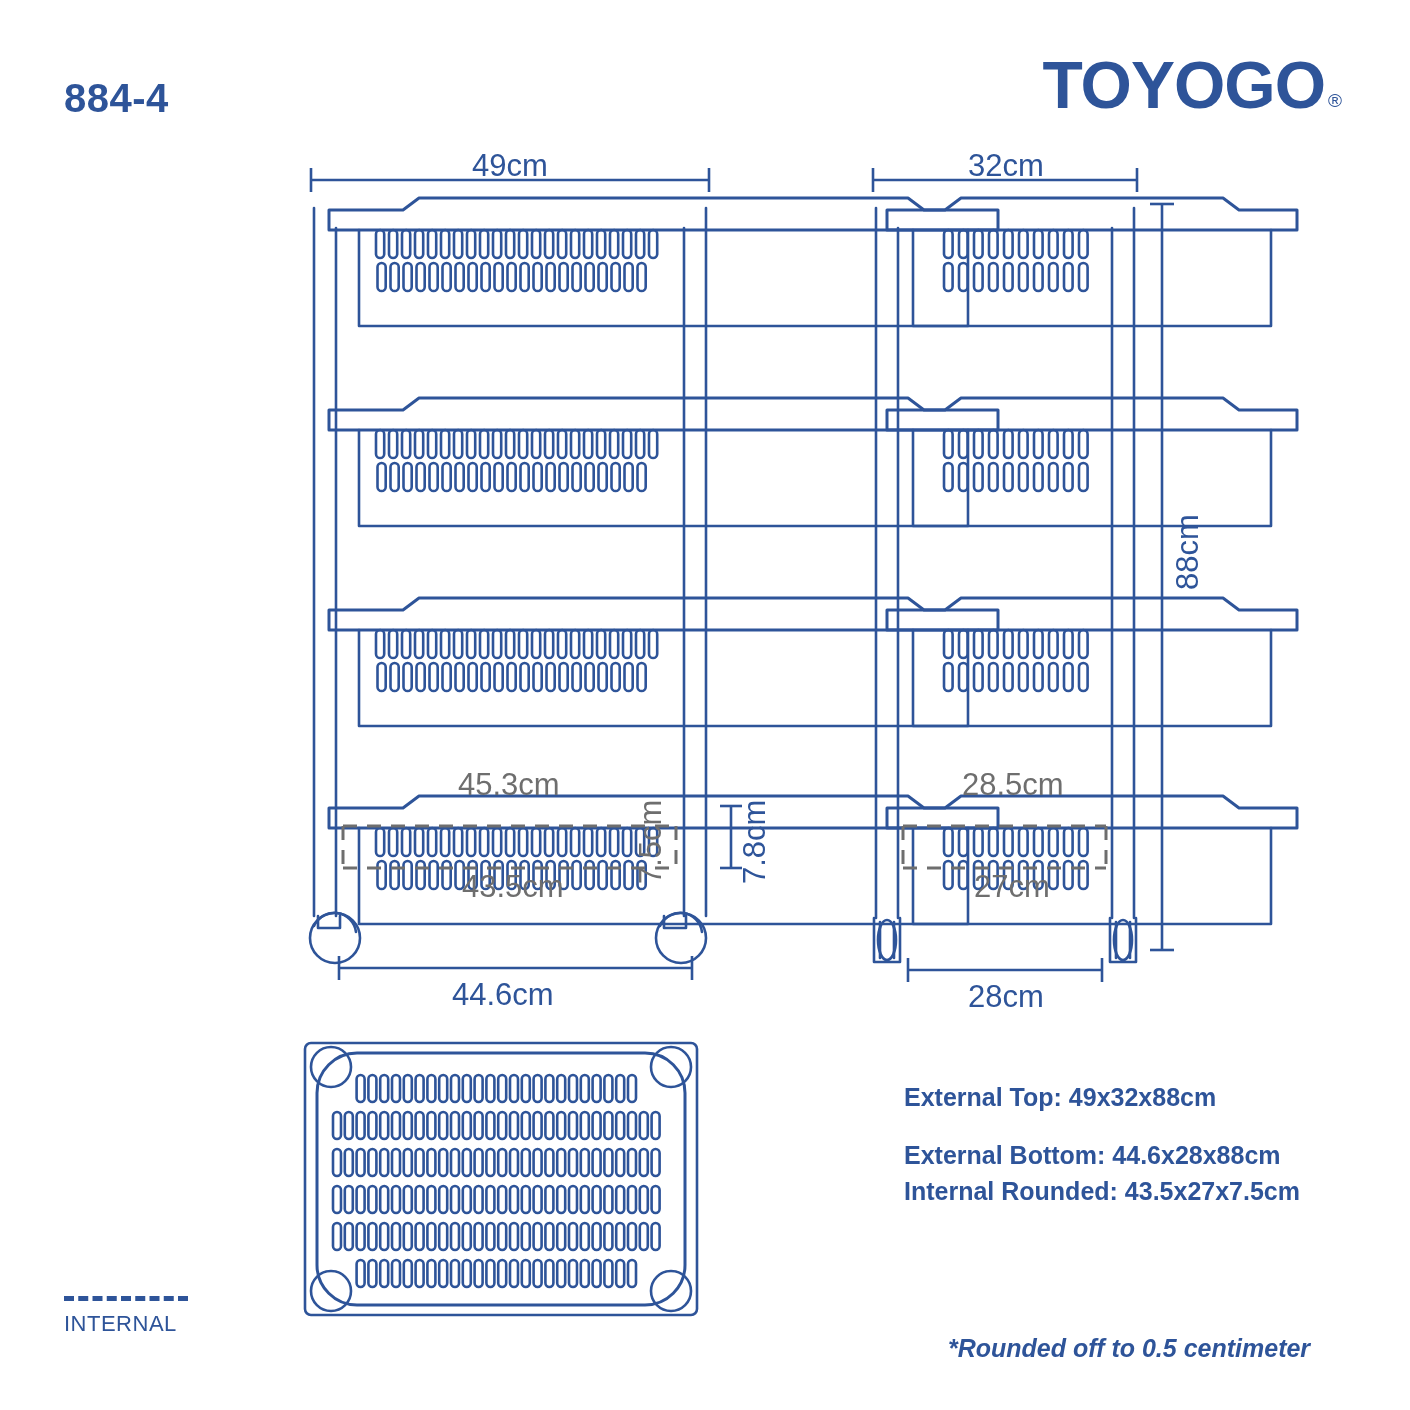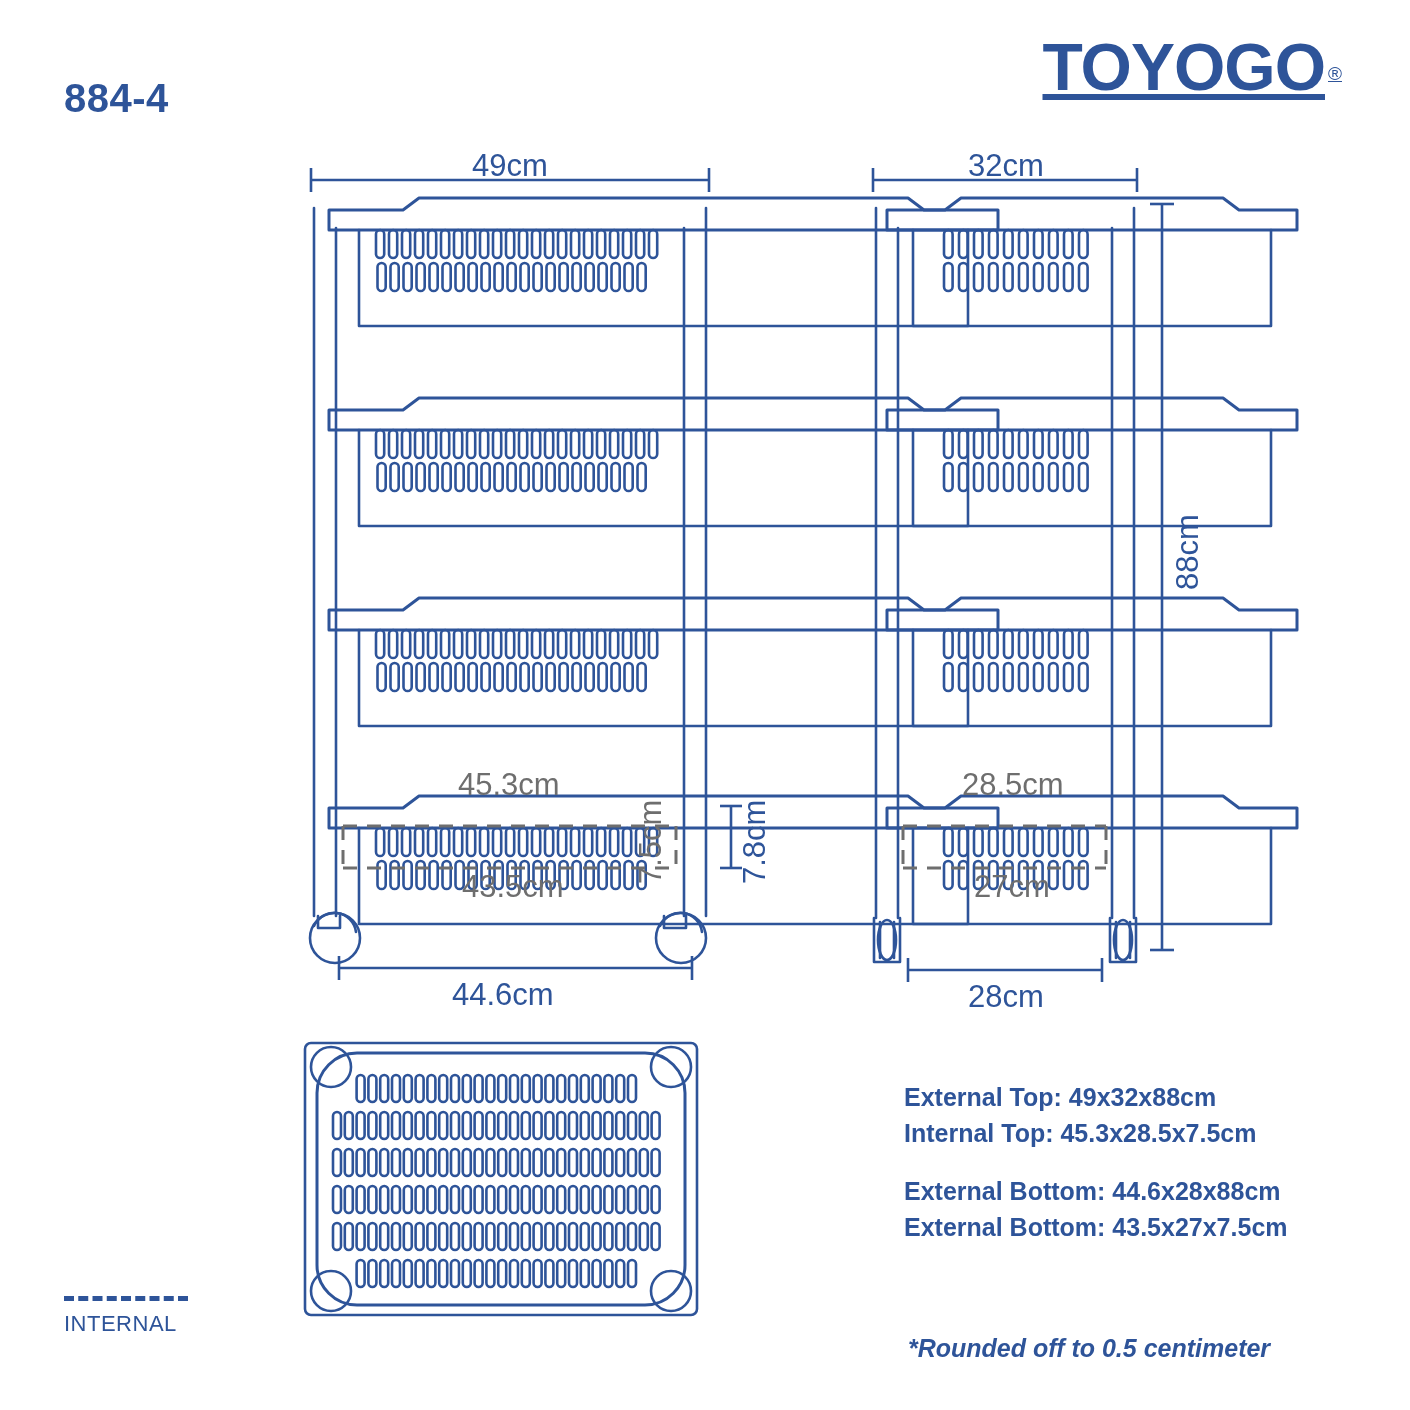--- a/index.html
+++ b/index.html
@@ -13,39 +13,39 @@
   }
   .sheet{position:relative;width:1410px;height:1380px;}
 
   
   .model-no{
     position:absolute;left:64px;top:76px;
     font-size:40px;font-weight:bold;letter-spacing:0.5px;
     color:#2e5499;
   }
   .logo{
-    position:absolute;right:68px;top:34px;
-    display:flex;align-items:flex-start;text-decoration:underline;
+    position:absolute;right:68px;top:52px;
+    display:flex;align-items:center;
   }
   .logo-word{
     font-size:66px;font-weight:bold;letter-spacing:-1px;
     color:#2e5499;line-height:1;
   }
   .logo-reg{
     font-size:19px;color:#2e5499;margin-left:3px;margin-top:30px;line-height:1;
   }
 
   
   .spec-block{
     position:absolute;left:904px;top:1079px;
     font-size:25px;line-height:36px;color:#2e5499;font-weight:600;
   }
   .spec-gap{height:22px;}
   .footnote{
-    position:absolute;left:908px;top:1334px;
+    position:absolute;left:948px;top:1334px;
     font-size:25px;font-style:italic;color:#2e5499;font-weight:600;
   }
 
   
   .legend{position:absolute;left:64px;top:1296px;}
   .legend-dash{
     width:124px;height:0;
     border-top:5px dashed #2e5499;
     margin-bottom:10px;
   }
@@ -60,24 +60,23 @@
 
   <div class="model-no">884-4</div>
 
   <div class="logo">
     <span class="logo-word">TOYOGO</span>
     <span class="logo-reg">®</span>
   </div>
 
   <div class="spec-block">
     <div>External Top: 49x32x88cm</div>
-    <div>Internal Top: 45.3x28.5x7.5cm</div>
     <div class="spec-gap"></div>
     <div>External Bottom: 44.6x28x88cm</div>
-    <div>External Bottom: 43.5x27x7.5cm</div>
+    <div>Internal Rounded: 43.5x27x7.5cm</div>
   </div>
 
   <div class="footnote">*Rounded off to 0.5 centimeter</div>
 
   <div class="legend">
     <div class="legend-dash"></div>
     <div class="legend-label">INTERNAL</div>
   </div>
 
   <svg width="1410" height="1410" viewBox="0 0 1410 1410">

